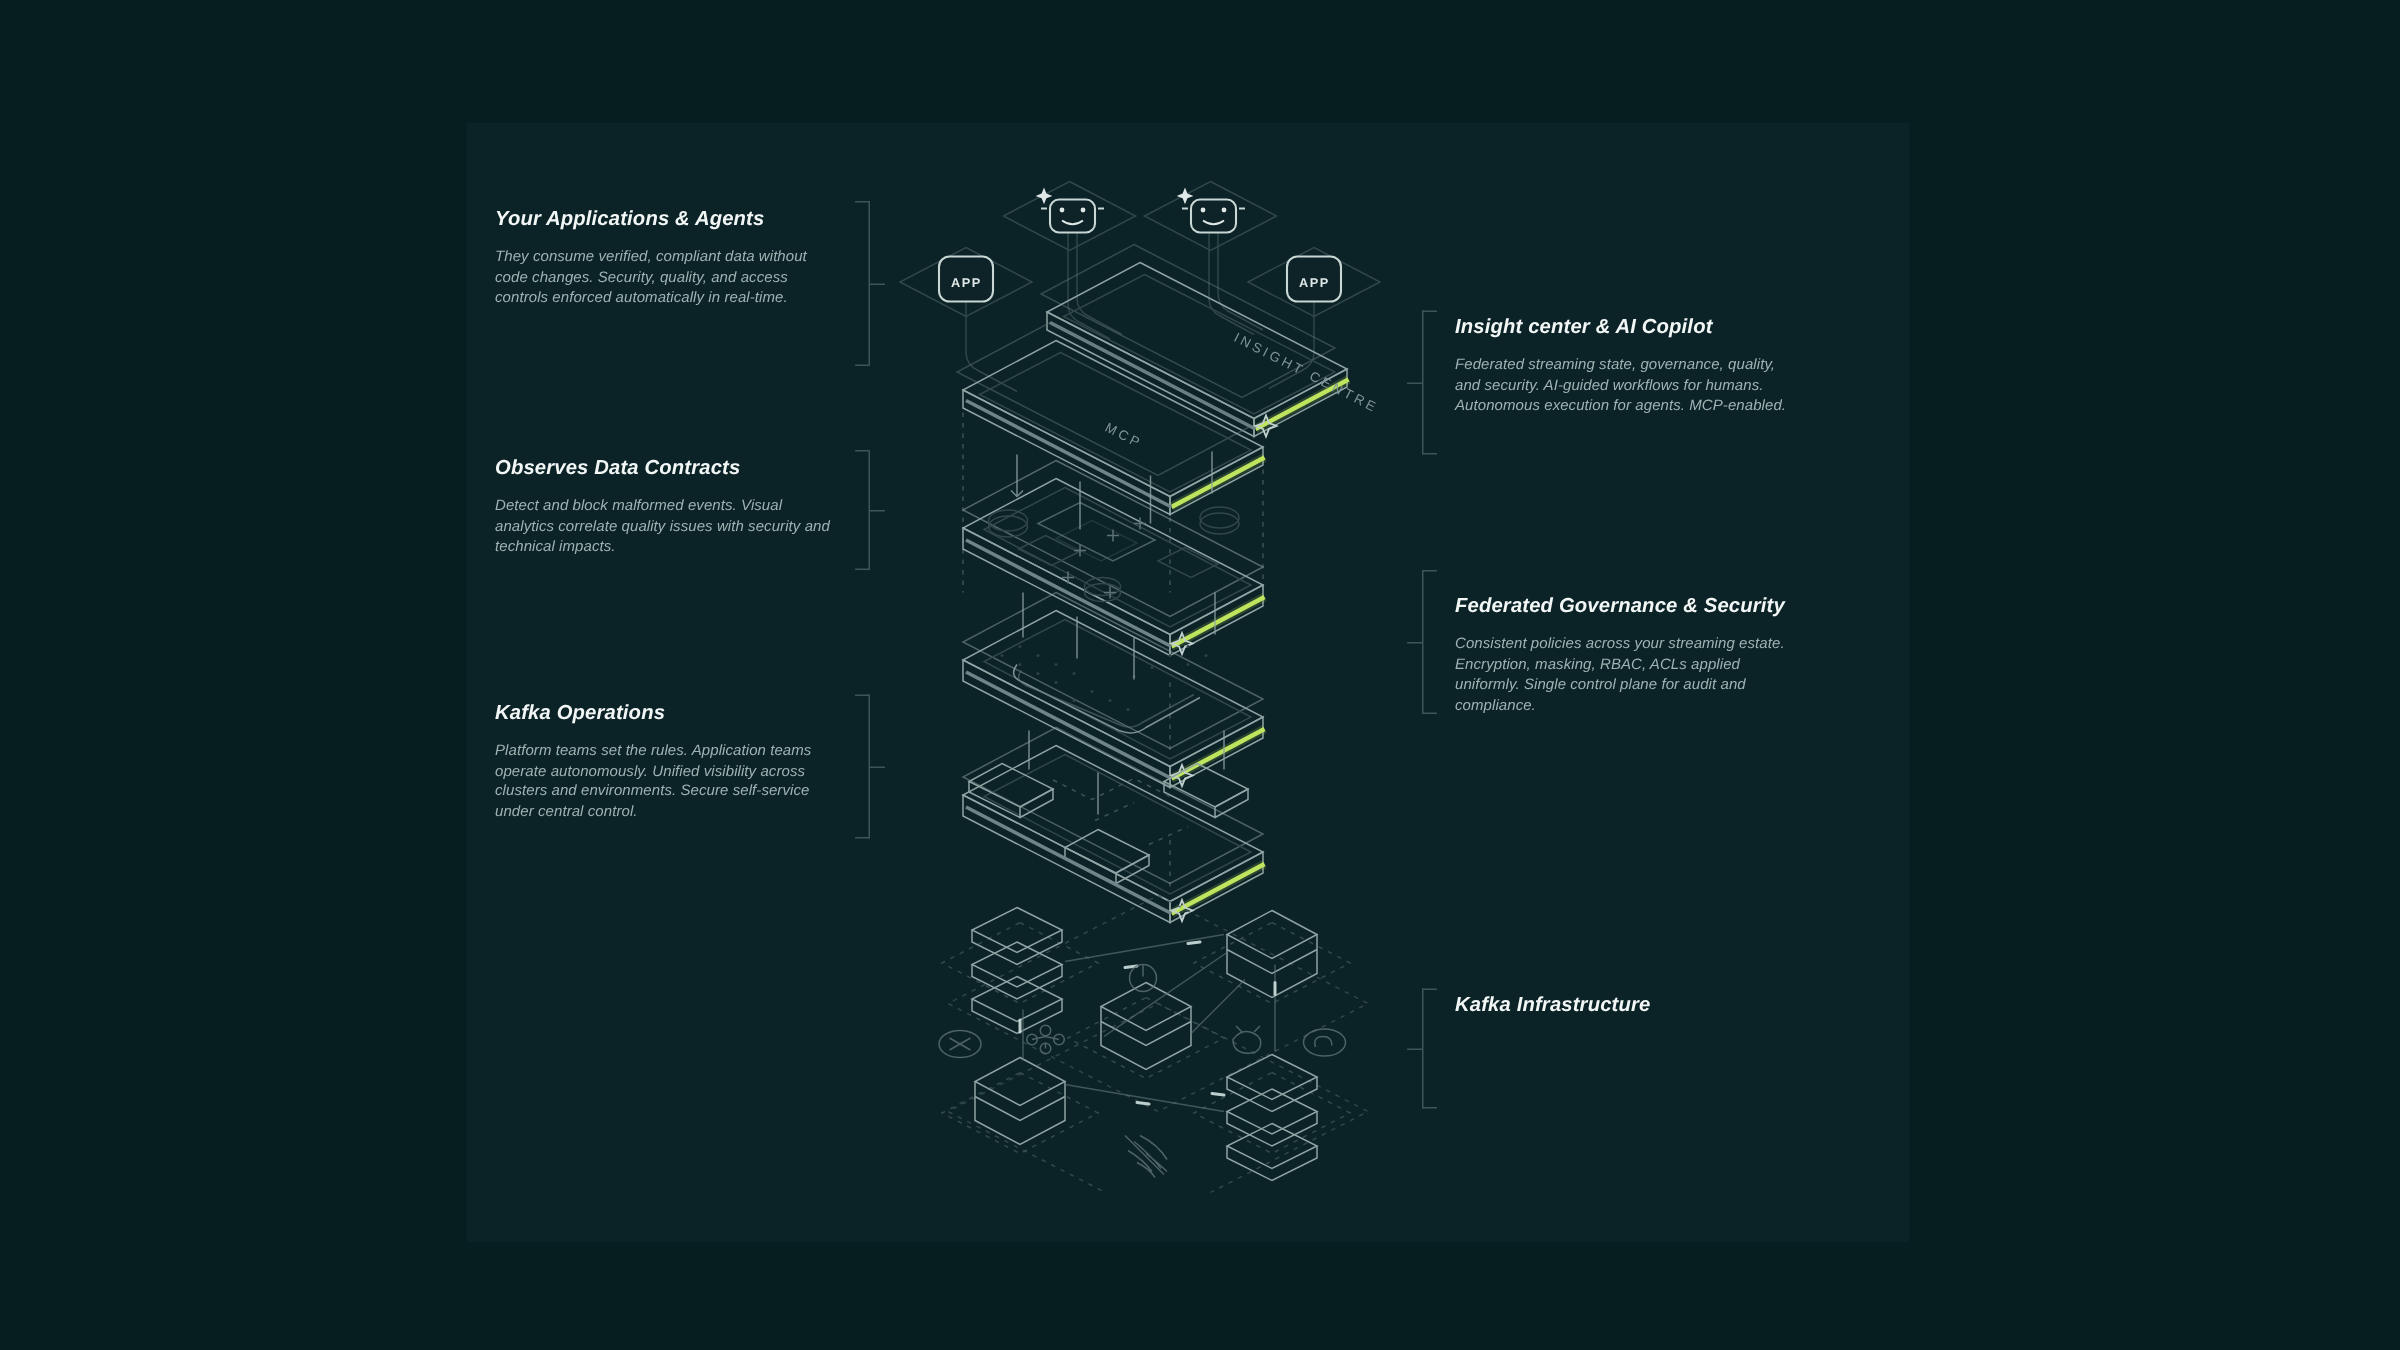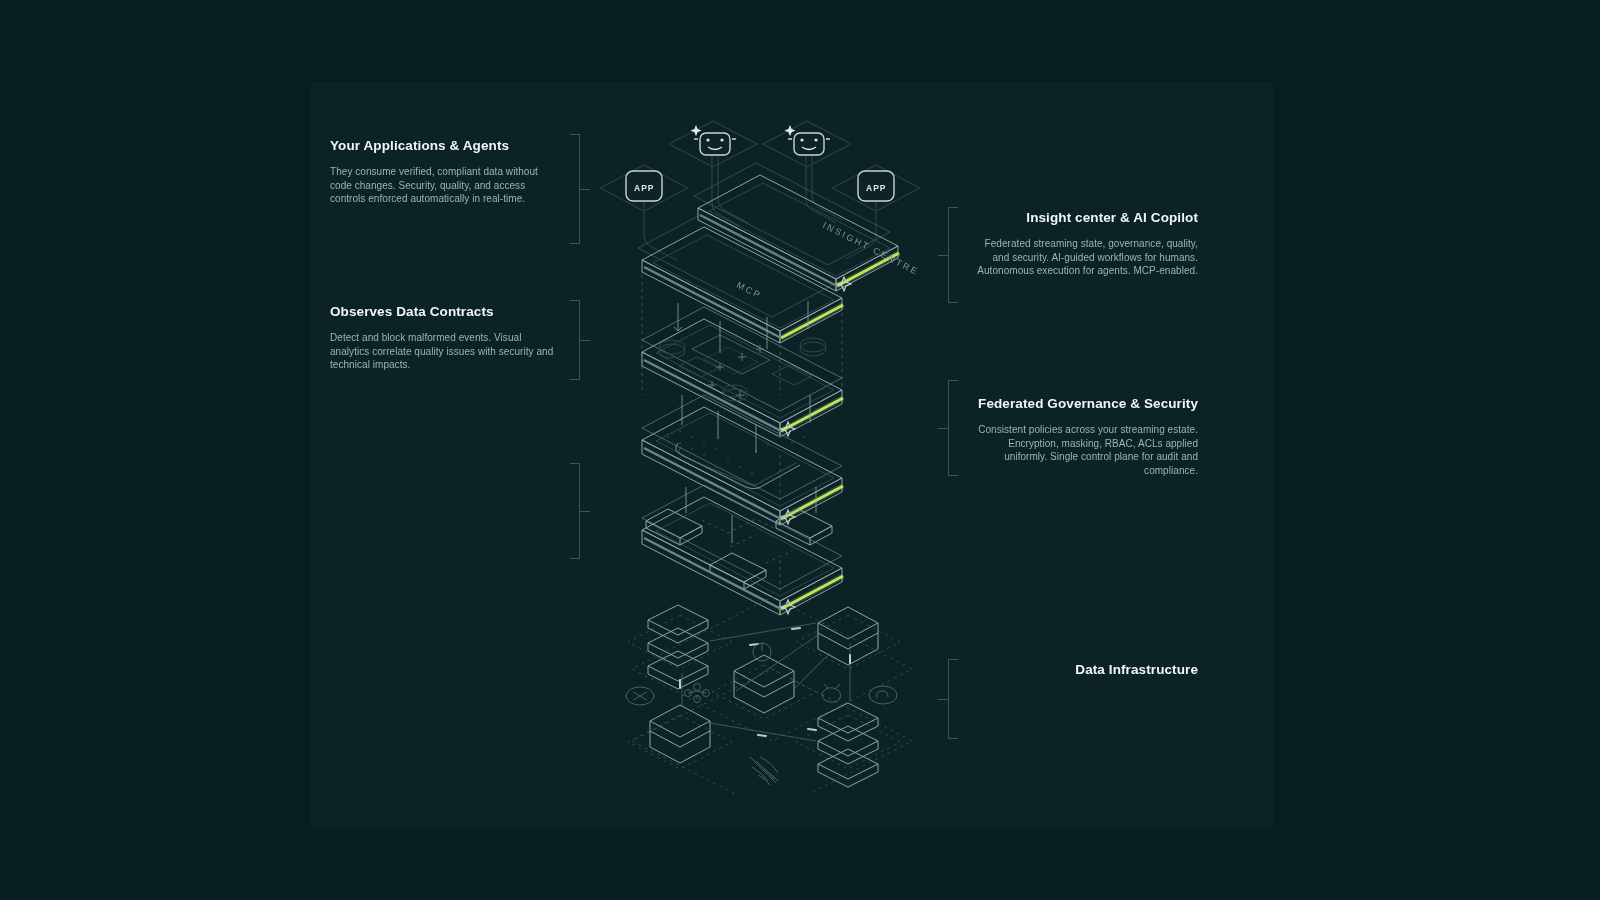--- a/index.html
+++ b/index.html
@@ -13,31 +13,31 @@
 
   
   .panel {
     position: absolute;
     left: 311px; top: 82px;
     width: 962px; height: 746px;
     background: #0b2227;
   }
 
   
-  .block { position: absolute; }
+  .block { position: absolute; font-style: italic; }
   .block .title {
     font-size: 13.5px; font-weight: bold; color: #f2f7f6;
     letter-spacing: .1px; margin-bottom: 12px;
   }
   .block .body {
     font-size: 10px; line-height: 1.37; color: #9fb3b2;
     letter-spacing: .05px;
   }
   .left  { width: 232px; text-align: left; }
-  .right { width: 228px; text-align: right; }
+  .right { width: 228px; text-align: left; }
 
   
   .bracket { position: absolute; }
   .bracket .vert {
     position: absolute; top: 0; bottom: 0; width: 1px;
     background: #3c5657;
   }
   .bracket .cap {
     position: absolute; height: 1px; width: 10px; background: #3c5657;
   }
@@ -94,20 +94,24 @@
     <div class="title">Observes Data Contracts</div>
     <div class="body">Detect and block malformed events. Visual analytics correlate quality issues with security and technical impacts.</div>
   </div>
   <div class="bracket lt" style="left:520px; top:300px; width:60px; height:80px;">
     <div class="vert"></div>
       <div class="cap t"></div>
       <div class="cap b"></div>
       <div class="tick"></div>
   </div>
 
+  <div class="block left" style="left:330px; top:467px;">
+    <div class="title">Kafka Operations</div>
+    <div class="body">Platform teams set the rules. Application teams operate autonomously. Unified visibility across clusters and environments. Secure self-service under central control.</div>
+  </div>
   <div class="bracket lt" style="left:520px; top:463px; width:60px; height:96px;">
     <div class="vert"></div>
       <div class="cap t"></div>
       <div class="cap b"></div>
       <div class="tick"></div>
   </div>
 
   <div class="bracket rt" style="left:948px; top:207px; width:60px; height:96px;">
     <div class="vert"></div>
       <div class="cap t"></div>
@@ -130,21 +134,21 @@
     <div class="body">Consistent policies across your streaming estate. Encryption, masking, RBAC, ACLs applied uniformly. Single control plane for audit and compliance.</div>
   </div>
 
   <div class="bracket rt" style="left:948px; top:659px; width:60px; height:80px;">
     <div class="vert"></div>
       <div class="cap t"></div>
       <div class="cap b"></div>
       <div class="tick"></div>
   </div>
   <div class="block right" style="left:970px; top:662px;">
-    <div class="title">Data Infrastructure</div>
+    <div class="title">Kafka Infrastructure</div>
   </div>
 
   <svg id="iso" width="420" height="700" viewBox="0 0 420 700">
 
     <defs>
 
       <g id="sparkle">
         <path d="M0,-7 L2,-2 L7,0 L2,2 L0,7 L-2,2 L-7,0 L-2,-2 Z" fill="none" stroke="#c3d2d0" stroke-width="1.2"></path>
       </g>
     </defs>

